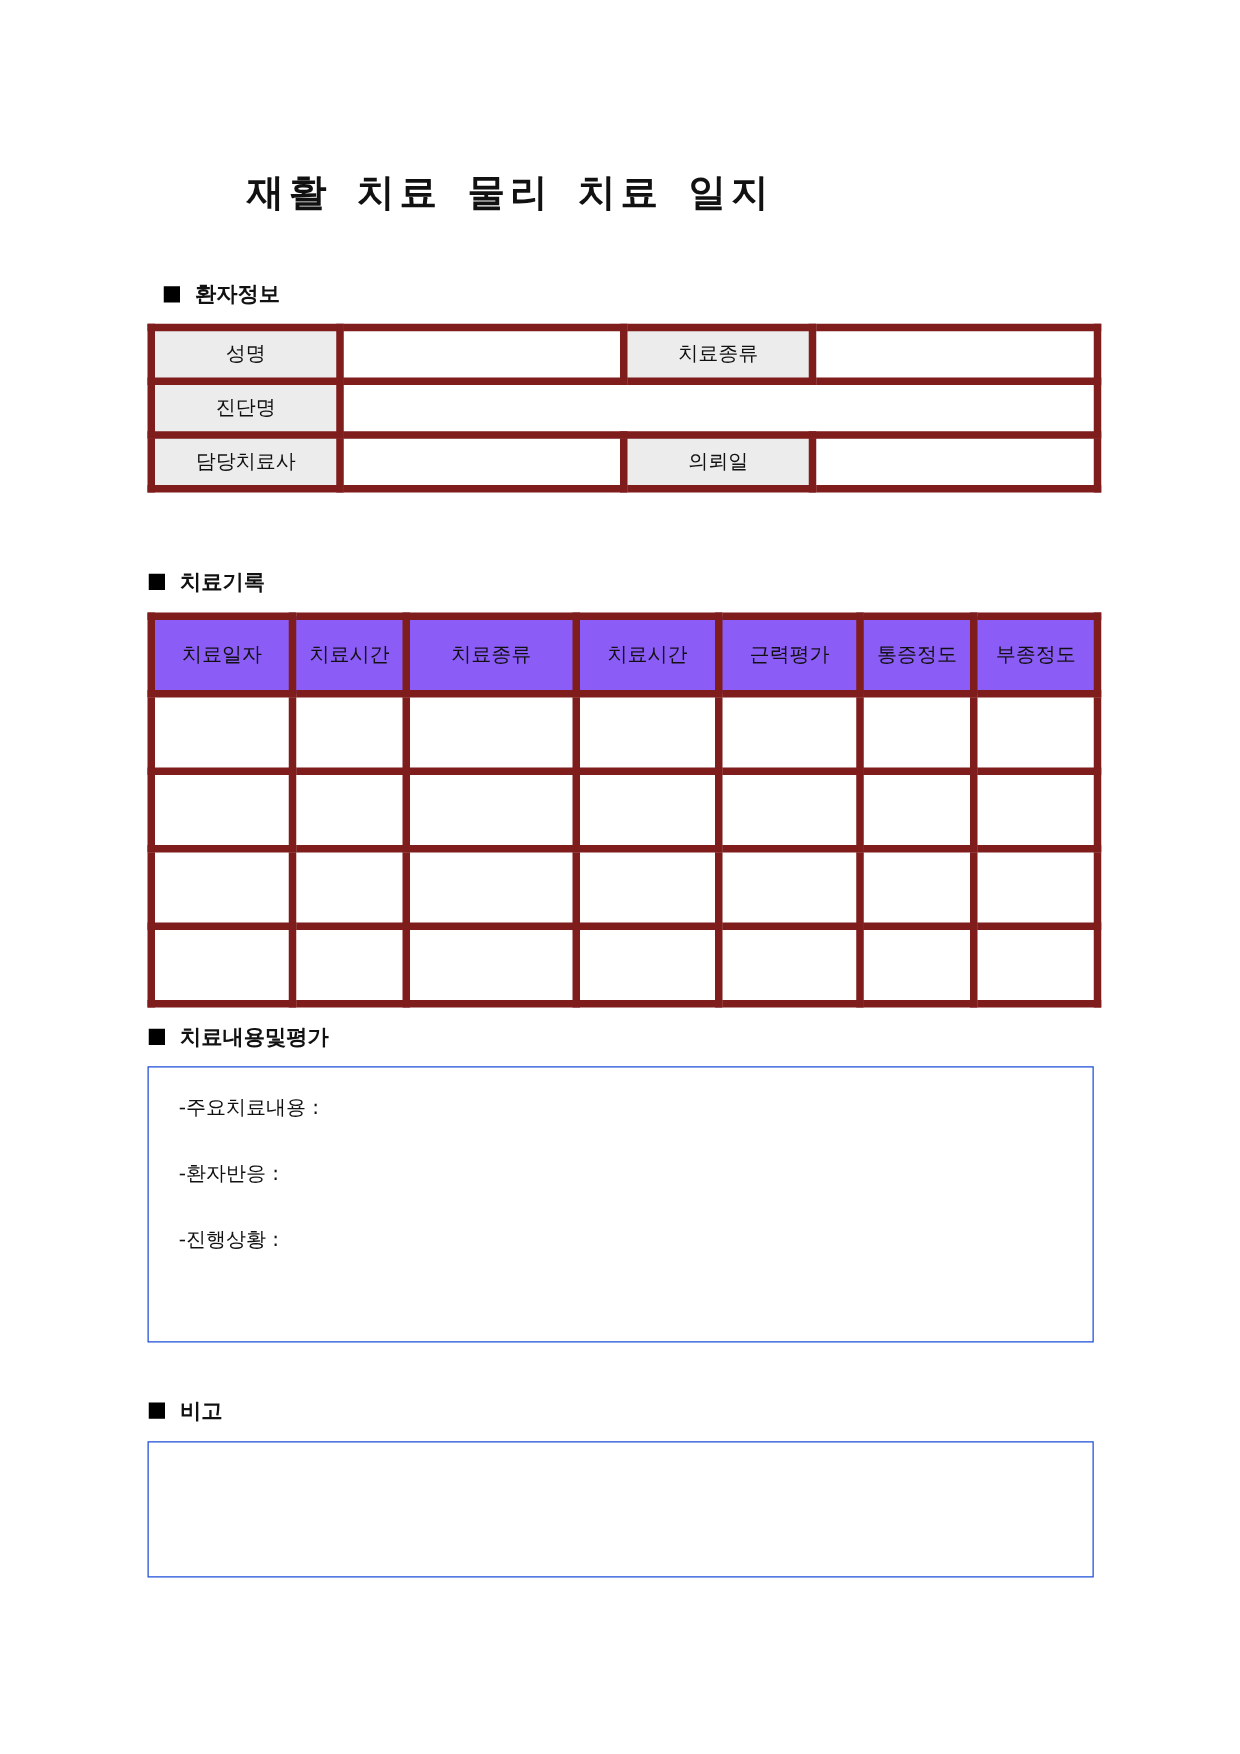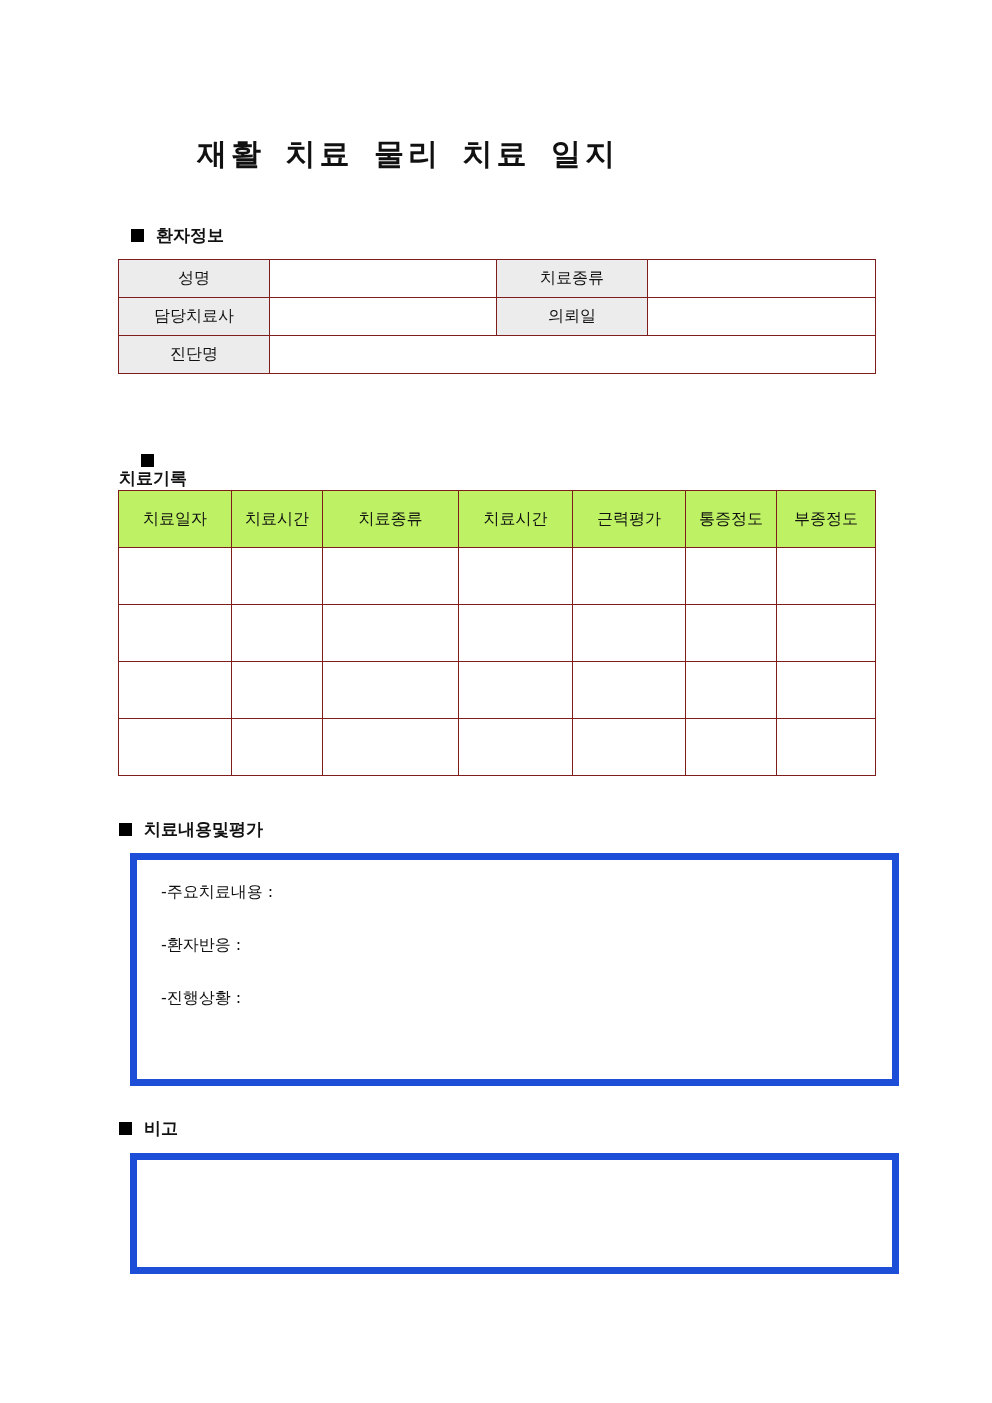--- a/index.html
+++ b/index.html
@@ -12,27 +12,27 @@
     position: absolute; left: 0; width: 816px; top: 134px;
     text-align: center; font-size: 30px; font-weight: bold;
     letter-spacing: 4px; word-spacing: 6px;
   }
   .section-head {
     position: absolute; left: 119px; font-size: 17px; font-weight: bold;
     display: flex; align-items: center;
   }
   .sq { display: inline-block; width: 13px; height: 13px; background: #000; margin-right: 12px; }
   table { border-collapse: collapse; position: absolute; left: 118px; width: 757px; table-layout: fixed; }
-  td, th { border: 1px solid #7f1d1d; font-size: 16px; font-weight: normal; text-align: center; padding: 0; }
+  td, th { border: 6px solid #7f1d1d; font-size: 16px; font-weight: normal; text-align: center; padding: 0; }
   .lbl { background: #ececec; }
   .info td { height: 37px; }
-  .rec th { height: 56px; background: #bef264; }
+  .rec th { height: 56px; background: #8b5cf6; }
   .rec td { height: 56px; }
   .box {
-    position: absolute; left: 130px; width: 755px; border: 7px solid #1d4ed8;
+    position: absolute; left: 118px; width: 755px; border: 1px solid #1d4ed8;
   }
   .eval-line { position: absolute; left: 24px; font-size: 16px; }
 </style>
 </head>
 <body>
 
 <div class="title">재활 치료 물리 치료 일지</div>
 
 <div class="section-head" style="top:224px;padding-left:12px;">
   <span class="sq"></span>
@@ -46,33 +46,33 @@
       <col style="width:228px">
     </colgroup>
   <tbody>
       <tr>
     <td class="lbl">성명</td>
     <td></td>
     <td class="lbl">치료종류</td>
     <td></td>
   </tr>
   <tr>
+    <td class="lbl">진단명</td>
+    <td colspan="3"></td>
+  </tr>
+  <tr>
     <td class="lbl">담당치료사</td>
     <td></td>
     <td class="lbl">의뢰일</td>
     <td></td>
   </tr>
-  <tr>
-    <td class="lbl">진단명</td>
-    <td colspan="3"></td>
-  </tr>
 </tbody>
   </table>
 
-<div class="section-head" style="top:454px;flex-direction:column;">
+<div class="section-head" style="top:454px;">
   <span class="sq"></span>
   <span>치료기록</span>
 </div>
 <table class="rec" style="top:490px;">
   <colgroup>
     <col style="width:113px">
       <col style="width:91px">
       <col style="width:136px">
       <col style="width:114px">
       <col style="width:113px">

